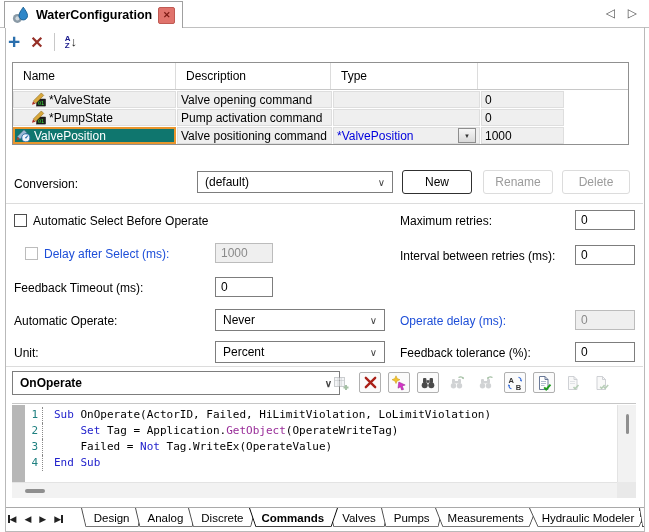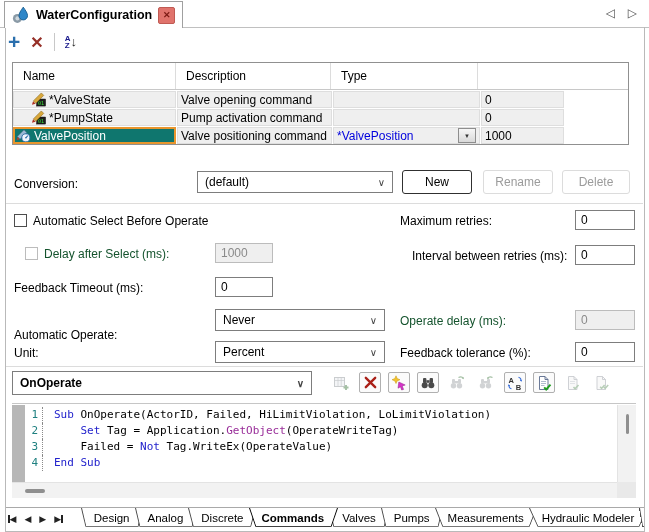--- a/index.html
+++ b/index.html
@@ -1,19 +1,19 @@
 <!DOCTYPE html>
 <html><head>
 <meta charset="utf-8">
 <style>
   html,body{margin:0;padding:0;background:#fff;}
   #app{position:relative;width:649px;height:532px;background:#fff;
        font-family:"Liberation Sans",sans-serif;font-size:12px;color:#000;overflow:hidden;text-decoration:underline;}
   .lbl{position:absolute;white-space:nowrap;}
-  .dislbl{color:#14532d;}
+  .dislbl{color:#1d4ed8;}
   
   #top-strip{position:absolute;left:0;top:0;right:0;height:27px;background:#fff;border-bottom:1px solid #c0c0c0;}
   #top-tab{position:absolute;left:4px;top:1px;height:26px;background:#fff;border:1px solid #a0a0a0;border-bottom:none;
            display:flex;align-items:center;gap:6px;padding:0 7px;font-weight:bold;font-size:12.5px;z-index:2;}
   #top-tab .ticon svg{display:block;}
   #tab-close{width:15px;height:15px;background:#e0736c;border:1px solid #c05a53;border-radius:2px;
              display:flex;align-items:center;justify-content:center;font-size:9px;font-weight:bold;color:#7c1a14;cursor:pointer;}
   .nav-arrow{position:absolute;top:6px;font-size:12px;color:#555;cursor:pointer;line-height:14px;}
   
   .frame-line{position:absolute;background:#b9b9b9;}
@@ -48,21 +48,21 @@
          display:flex;align-items:center;justify-content:space-between;padding:0 7px;cursor:pointer;}
   .combo .chev{color:#444;font-size:10px;}
   .btn{position:absolute;height:24px;box-sizing:border-box;border:1px solid #b5b5b5;border-radius:3px;background:#fff;
        display:flex;align-items:center;justify-content:center;font-size:12px;cursor:pointer;}
   .btn.primary{border-color:#303030;}
   .btn.disabled{color:#9b9b9b;border-color:#dcdcdc;cursor:default;}
   .cbx{position:absolute;width:13px;height:13px;box-sizing:border-box;border:1px solid #4d4d4d;background:#fff;cursor:pointer;}
   .cbx.dis{border-color:#bcbcbc;cursor:default;}
   .divider{position:absolute;left:6px;right:6px;height:1px;background:#dcdcdc;}
   
-  #script-combo{left:12px;top:371px;width:300px;height:24px;font-weight:bold;}
+  #script-combo{left:12px;top:371px;width:328px;height:24px;font-weight:bold;}
   #script-icons{position:absolute;left:330px;top:372px;display:flex;gap:7px;}
   .sicon{width:22px;height:21px;box-sizing:border-box;border:1px solid #b0b0b0;border-radius:2px;background:#fbfbfb;
          display:flex;align-items:center;justify-content:center;cursor:pointer;}
   .sicon.disabled{border-color:transparent;background:transparent;filter:grayscale(55%) opacity(.55);cursor:default;}
   .sicon svg{display:block;}
   
   #editor{position:absolute;left:12px;top:403px;width:624px;height:94px;background:#fff;border-top:1px solid #c6c6c6;}
   #gutter-strip{position:absolute;left:0;top:1px;bottom:16px;width:13px;background:#b7b7b7;}
   #code-lines{position:absolute;left:0;top:3px;right:19px;font-family:"DejaVu Sans Mono",monospace;font-size:11px;line-height:16px;}
   .cline{display:flex;}
@@ -213,36 +213,36 @@
   <span class="cbx" style="left:14px;top:214px;"></span>
   <div class="lbl" style="left:33px;top:214px;">Automatic Select Before Operate</div>
 
   <span class="cbx dis" style="left:25px;top:247px;"></span>
   <div class="lbl dislbl" style="left:44px;top:247px;">Delay after Select (ms):</div>
   <input class="tin dis" style="left: 215px; top: 243px; width: 58px;" readonly="" value="1000">
 
   <div class="lbl" style="left:14px;top:281px;">Feedback Timeout (ms):</div>
   <input class="tin" style="left: 215px; top: 277px; width: 58px;" readonly="" value="0">
 
-  <div class="lbl" style="left:14px;top:328px;">Automatic Operate:</div>
+  <div class="lbl" style="left:14px;top:314px;">Automatic Operate:</div>
   <div class="combo" style="left:215px;top:309px;width:170px;">
     <span>Never</span>
     <span class="chev">∨</span>
   </div>
 
   <div class="lbl" style="left:14px;top:346px;">Unit:</div>
   <div class="combo" style="left:215px;top:341px;width:170px;">
     <span>Percent</span>
     <span class="chev">∨</span>
   </div>
 
   <div class="lbl" style="left:400px;top:214px;">Maximum retries:</div>
   <input class="tin" style="left: 575px; top: 210px; width: 60px;" readonly="" value="0">
 
-  <div class="lbl" style="left:400px;top:249px;margin-left:12px;">Interval between retries (ms):</div>
+  <div class="lbl" style="left:400px;top:249px;">Interval between retries (ms):</div>
   <input class="tin" style="left: 575px; top: 245px; width: 60px;" readonly="" value="0">
 
   <div class="lbl dislbl" style="left:400px;top:314px;">Operate delay (ms):</div>
   <input class="tin dis" style="left: 575px; top: 310px; width: 60px;" readonly="" value="0">
 
   <div class="lbl" style="left:400px;top:346px;">Feedback tolerance (%):</div>
   <input class="tin" style="left: 575px; top: 342px; width: 60px;" readonly="" value="0">
 
   <div class="divider" style="top:366px;"></div>
 

